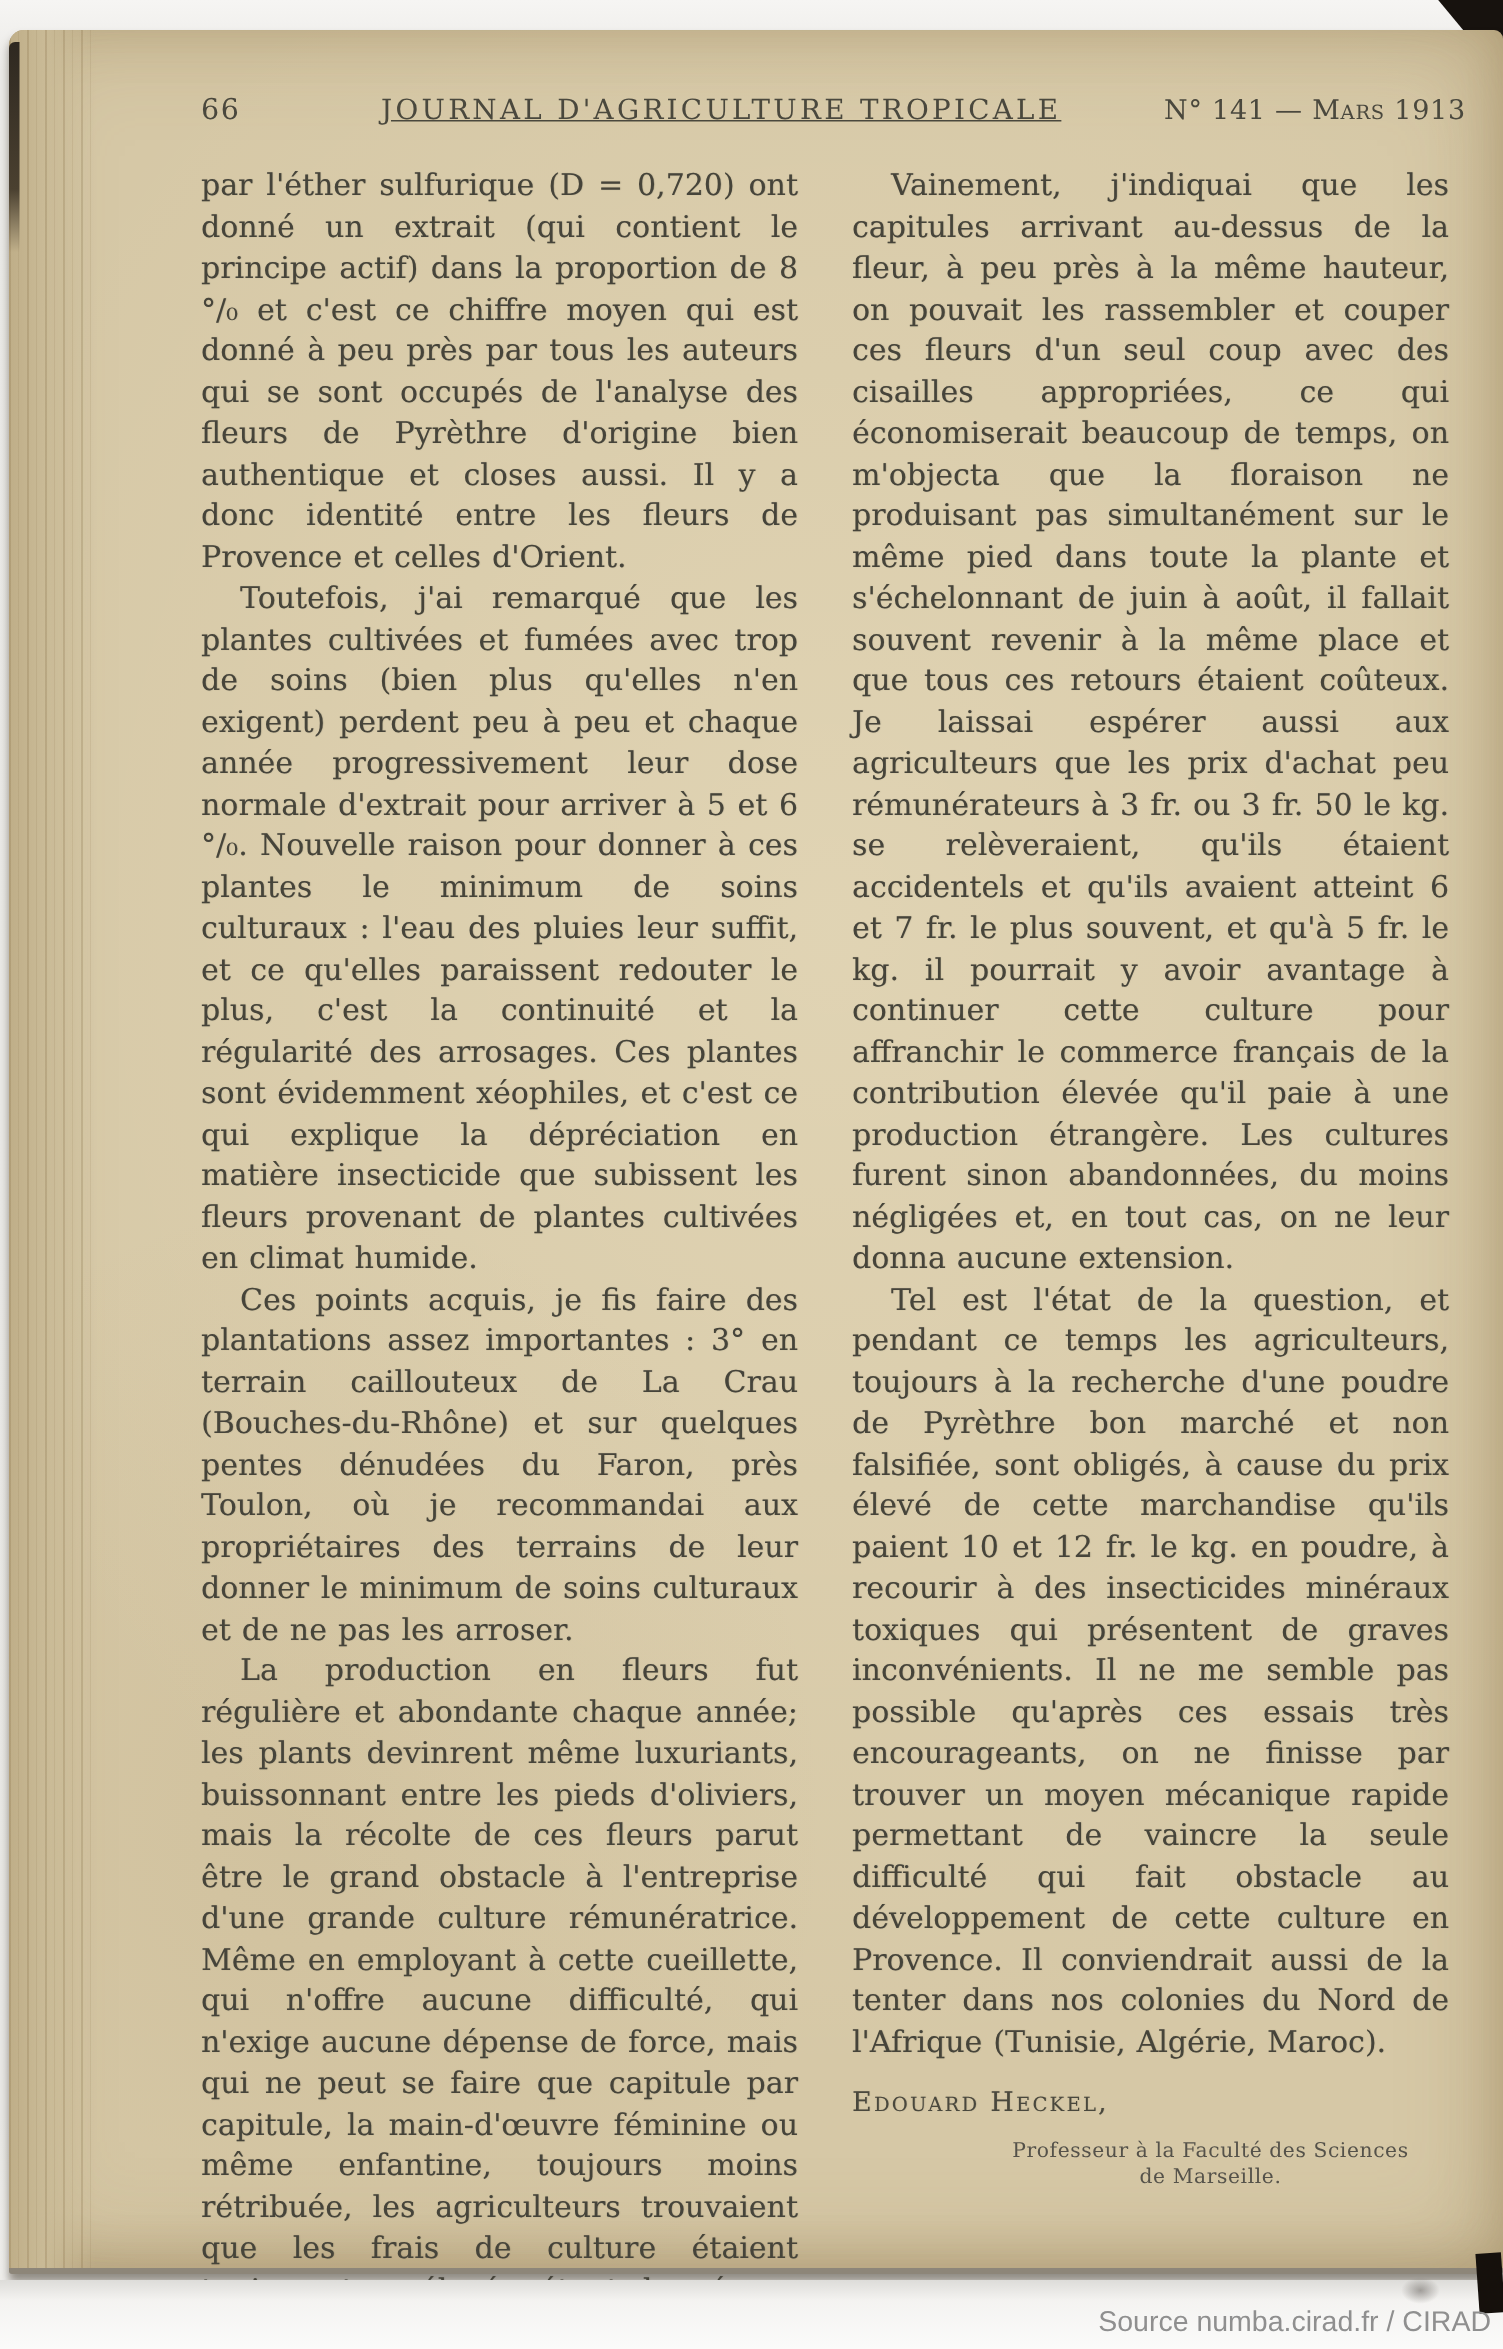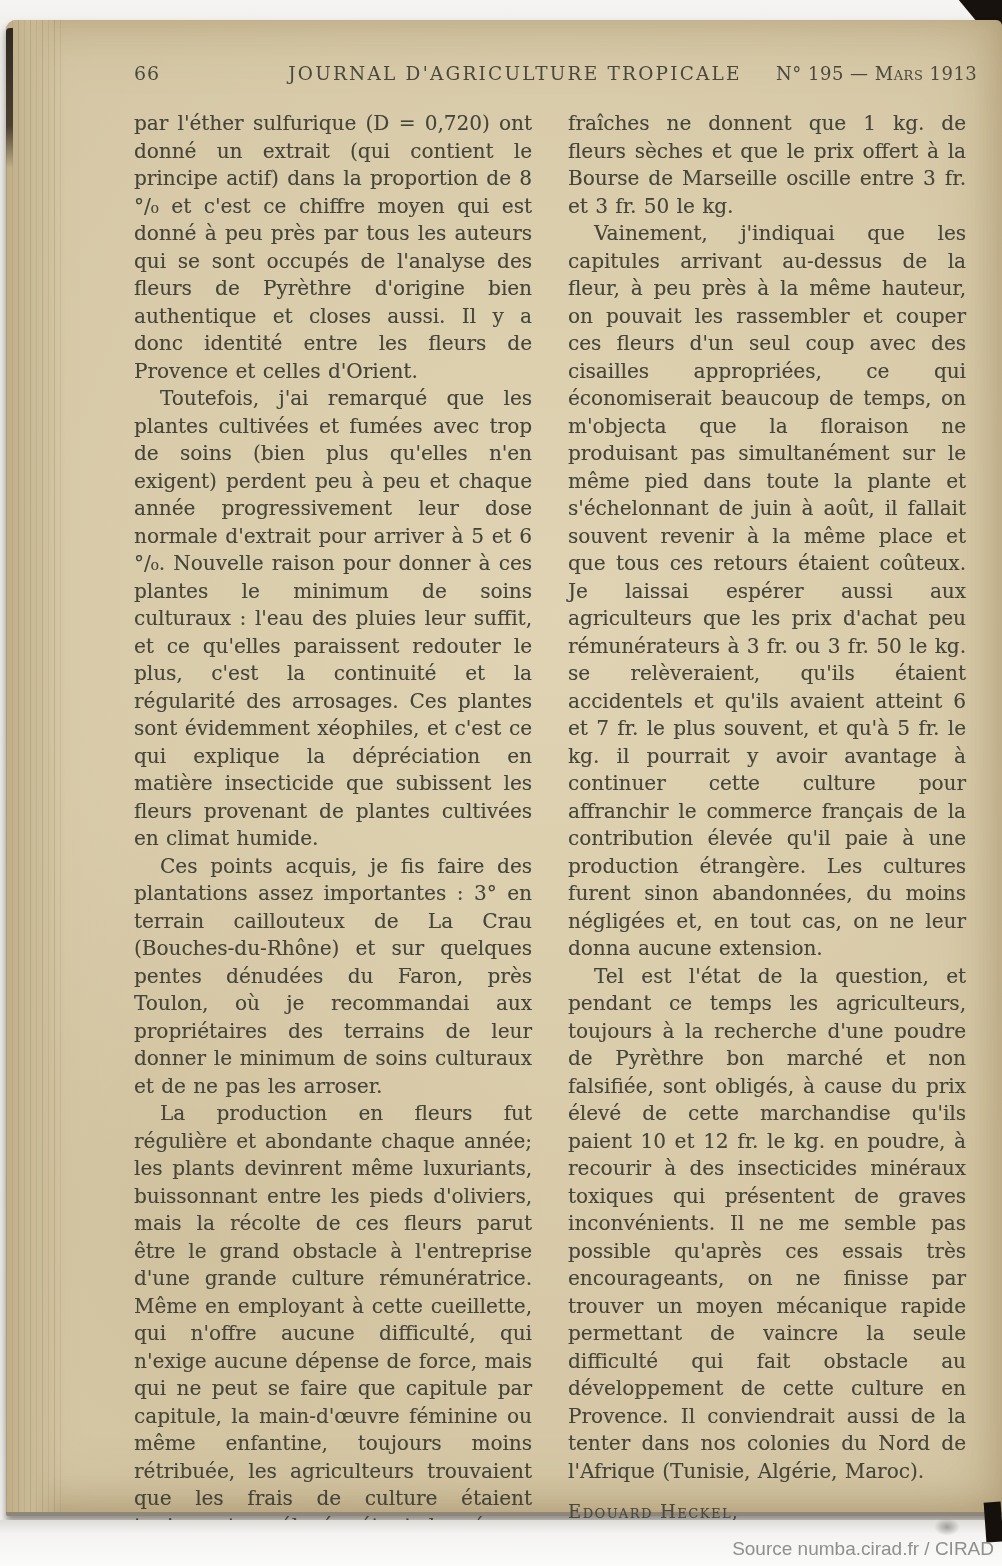--- a/index.html
+++ b/index.html
@@ -55,23 +55,24 @@
     position: absolute; left: 128px; top: 42px;
     width: 832px;
   }
   .header {
     display: flex; align-items: baseline;
     color: #4a483d;
     margin-bottom: 26px;
   }
   .pagenum { font-size: 19px; width: 120px; letter-spacing: 1px; }
   .jtitle {
-    flex: 1; text-align: center;
+    flex: 1; text-align: left;
     font-size: 18.5px; letter-spacing: 2.2px;
     white-space: nowrap;
+    text-decoration: underline;
   }
   .issue {
     width: 190px; text-align: right;
     font-size: 18px; font-variant: small-caps; letter-spacing: 0.5px;
     white-space: nowrap;
   }
   .columns { display: flex; gap: 36px; }
   .col { flex: 1; min-width: 0; }
   .par {
     margin: 0;
@@ -131,34 +132,33 @@
 <div class="corner-wedge"></div>
 
 <div class="page">
   <div class="page-stack-edge"></div>
   <div class="binding-sliver"></div>
 
   <div class="content">
     <div class="header">
       <span class="pagenum">66</span>
       <span class="jtitle">JOURNAL D'AGRICULTURE TROPICALE</span>
-      <span class="issue">N° 195 — Mars 1913</span>
+      <span class="issue">N° 141 — Mars 1913</span>
     </div>
 
     <div class="columns">
       <div class="col">
           <p class="par">par l'éther sulfurique (D = 0,720) ont donné un extrait (qui contient le principe actif) dans la proportion de 8 °/₀ et c'est ce chiffre moyen qui est donné à peu près par tous les auteurs qui se sont occupés de l'analyse des fleurs de Pyrèthre d'origine bien authentique et closes aussi. Il y a donc identité entre les fleurs de Provence et celles d'Orient.</p>
           <p class="par indent">Toutefois, j'ai remarqué que les plantes cultivées et fumées avec trop de soins (bien plus qu'elles n'en exigent) perdent peu à peu et chaque année progressivement leur dose normale d'extrait pour arriver à 5 et 6 °/₀. Nouvelle raison pour donner à ces plantes le minimum de soins culturaux : l'eau des pluies leur suffit, et ce qu'elles paraissent redouter le plus, c'est la continuité et la régularité des arrosages. Ces plantes sont évidemment xéophiles, et c'est ce qui explique la dépréciation en matière insecticide que subissent les fleurs provenant de plantes cultivées en climat humide.</p>
           <p class="par indent">Ces points acquis, je fis faire des plantations assez importantes : 3° en terrain caillouteux de La Crau (Bouches-du-Rhône) et sur quelques pentes dénudées du Faron, près Toulon, où je recommandai aux propriétaires des terrains de leur donner le minimum de soins culturaux et de ne pas les arroser.</p>
           <p class="par indent">La production en fleurs fut régulière et abondante chaque année; les plants devinrent même luxuriants, buissonnant entre les pieds d'oliviers, mais la récolte de ces fleurs parut être le grand obstacle à l'entreprise d'une grande culture rémunératrice. Même en employant à cette cueillette, qui n'offre aucune difficulté, qui n'exige aucune dépense de force, mais qui ne peut se faire que capitule par capitule, la main-d'œuvre féminine ou même enfantine, toujours moins rétribuée, les agriculteurs trouvaient que les frais de culture étaient toujours trop élevés, étant donné que 4 kg. de fleurs</p>
         </div>
 
       <div class="col">
         <div>
-            <p class="par">fraîches ne donnent que 1 kg. de fleurs sèches et que le prix offert à la Bourse de Marseille oscille entre 3 fr. et 3 fr. 50 le kg.</p>
             <p class="par indent">Vainement, j'indiquai que les capitules arrivant au-dessus de la fleur, à peu près à la même hauteur, on pouvait les rassembler et couper ces fleurs d'un seul coup avec des cisailles appropriées, ce qui économiserait beaucoup de temps, on m'objecta que la floraison ne produisant pas simultanément sur le même pied dans toute la plante et s'échelonnant de juin à août, il fallait souvent revenir à la même place et que tous ces retours étaient coûteux. Je laissai espérer aussi aux agriculteurs que les prix d'achat peu rémunérateurs à 3 fr. ou 3 fr. 50 le kg. se relèveraient, qu'ils étaient accidentels et qu'ils avaient atteint 6 et 7 fr. le plus souvent, et qu'à 5 fr. le kg. il pourrait y avoir avantage à continuer cette culture pour affranchir le commerce français de la contribution élevée qu'il paie à une production étrangère. Les cultures furent sinon abandonnées, du moins négligées et, en tout cas, on ne leur donna aucune extension.</p>
             <p class="par indent">Tel est l'état de la question, et pendant ce temps les agriculteurs, toujours à la recherche d'une poudre de Pyrèthre bon marché et non falsifiée, sont obligés, à cause du prix élevé de cette marchandise qu'ils paient 10 et 12 fr. le kg. en poudre, à recourir à des insecticides minéraux toxiques qui présentent de graves inconvénients. Il ne me semble pas possible qu'après ces essais très encourageants, on ne finisse par trouver un moyen mécanique rapide permettant de vaincre la seule difficulté qui fait obstacle au développement de cette culture en Provence. Il conviendrait aussi de la tenter dans nos colonies du Nord de l'Afrique (Tunisie, Algérie, Maroc).</p>
           </div>
         <div class="signature">
           <div class="sig-name">Edouard Heckel,</div>
           <div class="sig-title">
             <span>Professeur à la Faculté des Sciences</span><br>
             <span>de Marseille.</span>
           </div>
         </div>

